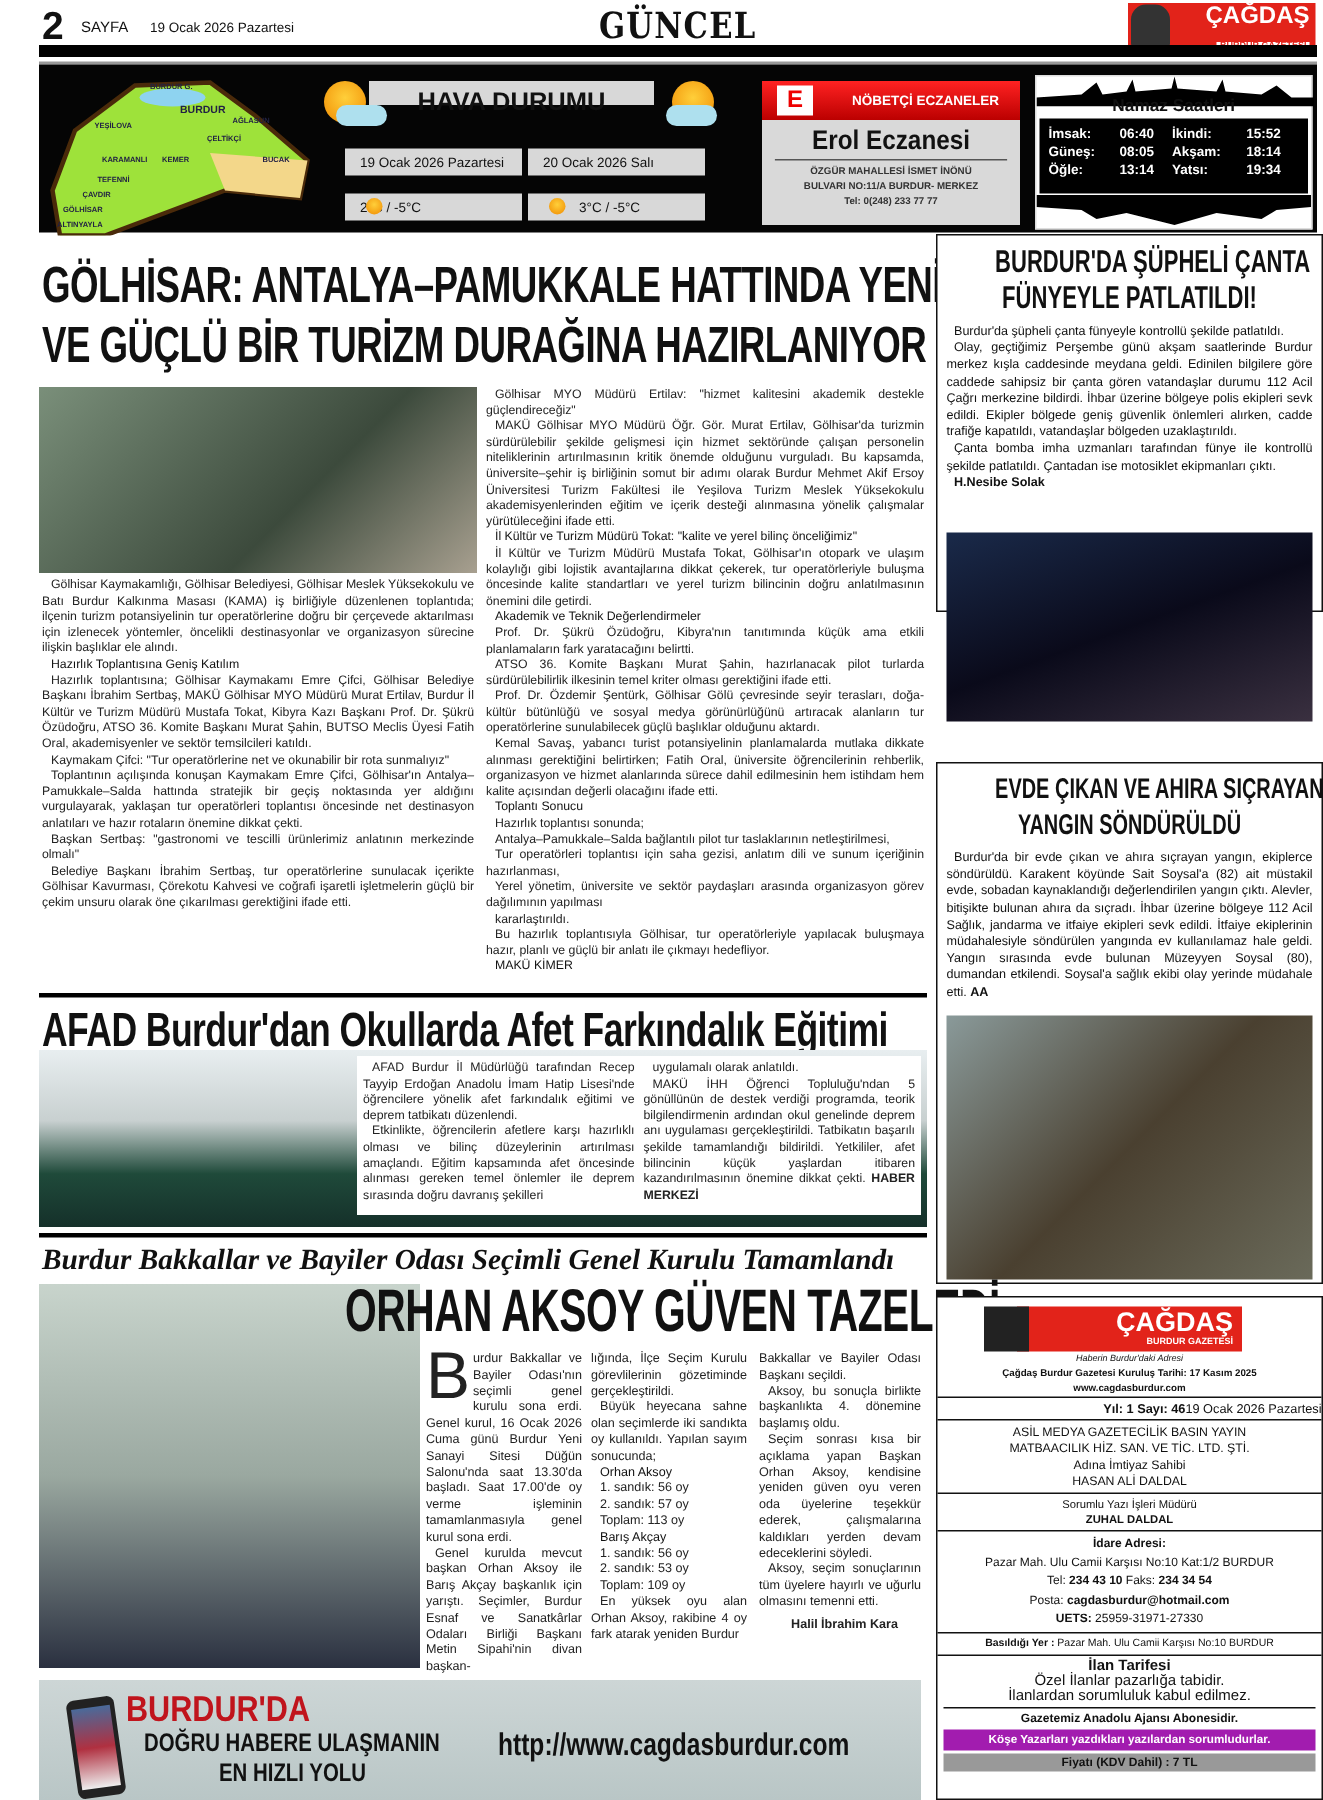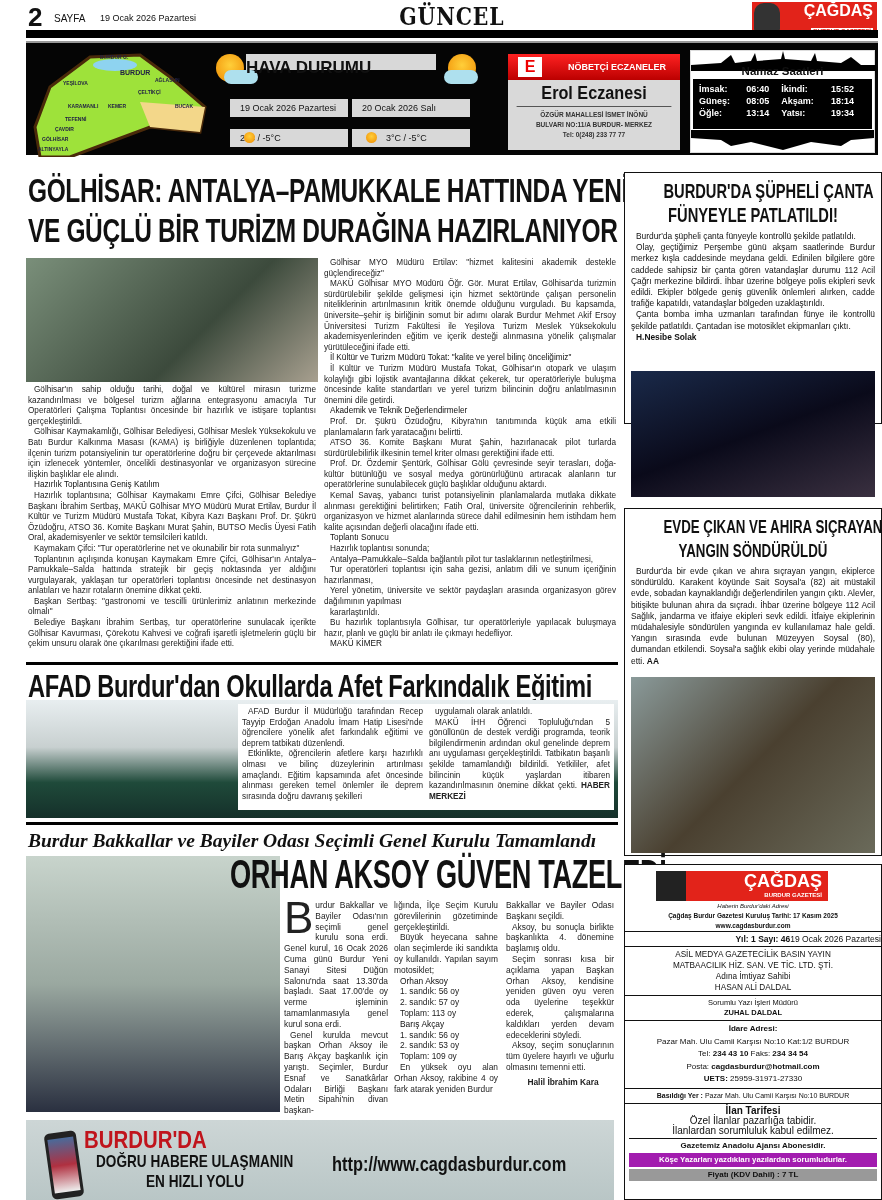--- a/index.html
+++ b/index.html
@@ -13,21 +13,21 @@
 #hdr-guncel{left:390px;top:2px;font-size:24px;font-family:"DejaVu Serif",serif;font-weight:bold;letter-spacing:1px;transform:scaleX(0.85)}
 #logo-top{left:752px;top:2px;width:125px;height:30px;background:#e2231a;color:#fff;text-align:right;padding-right:4px}
 #logo-top .l1{font-size:16px;font-weight:bold;line-height:17px}
 #logo-top .l2{font-size:6px;font-weight:bold;background:#fff;color:#e2231a;display:inline-block;padding:0 2px}
 #logo-top .sil{position:absolute;left:2px;top:1px;width:26px;height:28px;background:#333;border-radius:10px 10px 2px 2px}
 #hdr-bar{left:26px;top:30px;width:852px;height:8px;background:#000}
 #hdr-line{left:26px;top:41px;width:852px;height:2px;background:#999}
 
 #band{left:26px;top:43px;width:852px;height:112px;background:#050505}
 #map{left:30px;top:47px;width:185px;height:110px}
-.wx-title{left:218px;top:54px;width:230px;height:16px;background:#d8d8d8;font-size:17px;font-weight:bold;text-align:left;line-height:28px}
+.wx-title{left:218px;top:54px;width:230px;height:16px;background:#d8d8d8;font-size:17px;font-weight:bold;text-align:center;line-height:28px}
 .sun{width:28px;height:28px;border-radius:50%;background:radial-gradient(circle at 50% 40%,#ffcf3a,#f08a00);}
 .cloud{width:34px;height:14px;border-radius:8px;background:#aee0ee}
 .wx-box{height:18px;background:#d8d8d8;font-size:9px;line-height:18px;padding-left:10px}
 .pharm{left:508px;top:54px;width:172px;height:96px;background:#d9d9d9}
 .pharm-hd{height:26px;background:linear-gradient(#f22,#b00);color:#fff;font-size:9px;font-weight:bold;line-height:26px;padding-left:60px}
 .pharm-e{position:absolute;left:10px;top:3px;width:24px;height:20px;background:#fff;color:#e00;font-weight:bold;font-size:16px;text-align:center;line-height:20px}
 .pharm-name{font-size:18px;font-weight:bold;text-align:center;line-height:26px;border-bottom:1px solid #555;transform:scaleX(0.9)}
 .pharm-addr{font-size:6.5px;font-weight:bold;text-align:center;line-height:10px;color:#333}
 .prayer{left:690px;top:50px;width:185px;height:103px;background:#fff;border:1px solid #ddd}
 .prayer-title{position:absolute;top:14px;width:100%;text-align:center;font-size:11.5px;font-weight:bold}
@@ -141,21 +141,20 @@
   </div>
   <svg width="183" height="22" style="position:absolute;bottom:0;left:0">
       <path d="M0 0 L183 0 L183 8 L160 10 L150 16 L120 12 L92 20 L60 12 L40 16 L30 10 L0 8 Z" fill="#000"></path>
     </svg>
 </div>
 
 <div class="abs cond hl" style="left:28px;top:172px">GÖLHİSAR: ANTALYA–PAMUKKALE HATTINDA YENİ</div>
 <div class="abs cond hl" style="left:28px;top:212px">VE GÜÇLÜ BİR TURİZM DURAĞINA HAZIRLANIYOR</div>
 <div class="abs photo" style="left:26px;top:258px;width:292px;height:124px"></div>
 <div class="abs bodytxt" id="lead-col1" style="left:28px;top:385px;width:288px">
-    <p class="">Gölhisar'ın sahip olduğu tarihi, doğal ve kültürel mirasın turizme kazandırılması ve bölgesel turizm ağlarına entegrasyonu amacıyla Tur Operatörleri Çalışma Toplantısı öncesinde bir hazırlık ve istişare toplantısı gerçekleştirildi.</p>
     <p class="">Gölhisar Kaymakamlığı, Gölhisar Belediyesi, Gölhisar Meslek Yüksekokulu ve Batı Burdur Kalkınma Masası (KAMA) iş birliğiyle düzenlenen toplantıda; ilçenin turizm potansiyelinin tur operatörlerine doğru bir çerçevede aktarılması için izlenecek yöntemler, öncelikli destinasyonlar ve organizasyon sürecine ilişkin başlıklar ele alındı.</p>
     <p class="sub">Hazırlık Toplantısına Geniş Katılım</p>
     <p class="">Hazırlık toplantısına; Gölhisar Kaymakamı Emre Çifci, Gölhisar Belediye Başkanı İbrahim Sertbaş, MAKÜ Gölhisar MYO Müdürü Murat Ertilav, Burdur İl Kültür ve Turizm Müdürü Mustafa Tokat, Kibyra Kazı Başkanı Prof. Dr. Şükrü Özüdoğru, ATSO 36. Komite Başkanı Murat Şahin, BUTSO Meclis Üyesi Fatih Oral, akademisyenler ve sektör temsilcileri katıldı.</p>
     <p class="">Kaymakam Çifci: "Tur operatörlerine net ve okunabilir bir rota sunmalıyız"</p>
     <p class="">Toplantının açılışında konuşan Kaymakam Emre Çifci, Gölhisar'ın Antalya–Pamukkale–Salda hattında stratejik bir geçiş noktasında yer aldığını vurgulayarak, yaklaşan tur operatörleri toplantısı öncesinde net destinasyon anlatıları ve hazır rotaların önemine dikkat çekti.</p>
     <p class="">Başkan Sertbaş: "gastronomi ve tescilli ürünlerimiz anlatının merkezinde olmalı"</p>
     <p class="">Belediye Başkanı İbrahim Sertbaş, tur operatörlerine sunulacak içerikte Gölhisar Kavurması, Çörekotu Kahvesi ve coğrafi işaretli işletmelerin güçlü bir çekim unsuru olarak öne çıkarılması gerektiğini ifade etti.</p>
   </div>
 <div class="abs bodytxt" id="lead-col2" style="left:324px;top:258px;width:292px">
     <p class="">Gölhisar MYO Müdürü Ertilav: "hizmet kalitesini akademik destekle güçlendireceğiz"</p>
@@ -171,21 +170,21 @@
     <p class="">Hazırlık toplantısı sonunda;</p>
     <p class="">Antalya–Pamukkale–Salda bağlantılı pilot tur taslaklarının netleştirilmesi,</p>
     <p class="">Tur operatörleri toplantısı için saha gezisi, anlatım dili ve sunum içeriğinin hazırlanması,</p>
     <p class="">Yerel yönetim, üniversite ve sektör paydaşları arasında organizasyon görev dağılımının yapılması</p>
     <p class="">kararlaştırıldı.</p>
     <p class="">Bu hazırlık toplantısıyla Gölhisar, tur operatörleriyle yapılacak buluşmaya hazır, planlı ve güçlü bir anlatı ile çıkmayı hedefliyor.</p>
     <p class="sub">MAKÜ KİMER</p>
   </div>
 <div class="abs rule" style="left:26px;top:662px;width:592px;height:3px"></div>
 
-<div class="abs rbox" style="left:624px;top:172px;width:258px;height:252px">
+<div class="abs rbox" style="left:624px;top:156px;width:258px;height:252px">
   <div class="rhl" style="margin-top:6px">BURDUR'DA ŞÜPHELİ ÇANTA</div>
   <div class="rhl">FÜNYEYLE PATLATILDI!</div>
   <div class="rtxt" style="margin-top:4px">
     <p>Burdur'da şüpheli çanta fünyeyle kontrollü şekilde patlatıldı.</p>
     <p>Olay, geçtiğimiz Perşembe günü akşam saatlerinde Burdur merkez kışla caddesinde meydana geldi. Edinilen bilgilere göre caddede sahipsiz bir çanta gören vatandaşlar durumu 112 Acil Çağrı merkezine bildirdi. İhbar üzerine bölgeye polis ekipleri sevk edildi. Ekipler bölgede geniş güvenlik önlemleri alırken, cadde trafiğe kapatıldı, vatandaşlar bölgeden uzaklaştırıldı.</p>
     <p>Çanta bomba imha uzmanları tarafından fünye ile kontrollü şekilde patlatıldı. Çantadan ise motosiklet ekipmanları çıktı.</p>
     <p style="font-weight:bold">H.Nesibe Solak</p>
   </div>
   <div style="position:absolute;left:6px;right:6px;top:198px;height:126px;background:linear-gradient(160deg,#1a2a4a,#0a0a1a 50%,#3a3040)"></div>
 </div>
@@ -215,21 +214,21 @@
 
 <div class="abs" style="left:28px;top:830px;font-family:'Liberation Serif',serif;font-style:italic;font-weight:bold;font-size:19.5px;white-space:nowrap">Burdur Bakkallar ve Bayiler Odası Seçimli Genel Kurulu Tamamlandı</div>
 <div class="abs photo" style="left:26px;top:856px;width:254px;height:256px;background:linear-gradient(180deg,#c8d4cc,#9aa8a0 50%,#2a3040)"></div>
 <div class="abs cond hl" style="left:230px;top:856px;font-size:40px;transform:scaleX(0.68)">ORHAN AKSOY GÜVEN TAZELEDİ</div>
 <div class="abs bodytxt" style="left:284px;top:900px;width:104px;font-size:8.4px;line-height:10.8px">
   <p style="text-indent:0"><span style="float:left;font-size:44px;line-height:36px;margin-right:2px;font-family:'Liberation Sans',sans-serif">B</span><span>urdur Bakkallar ve Bayiler Odası'nın seçimli genel kurulu sona erdi. Genel kurul, 16 Ocak 2026 Cuma günü Burdur Yeni Sanayi Sitesi Düğün Salonu'nda saat 13.30'da başladı. Saat 17.00'de oy verme işleminin tamamlanmasıyla genel kurul sona erdi.</span></p>
   <p>Genel kurulda mevcut başkan Orhan Aksoy ile Barış Akçay başkanlık için yarıştı. Seçimler, Burdur Esnaf ve Sanatkârlar Odaları Birliği Başkanı Metin Sipahi'nin divan başkan-</p>
 </div>
 <div class="abs bodytxt" style="left:394px;top:900px;width:104px;font-size:8.4px;line-height:10.8px">
   <p style="text-indent:0">lığında, İlçe Seçim Kurulu görevlilerinin gözetiminde gerçekleştirildi.</p>
-  <p>Büyük heyecana sahne olan seçimlerde iki sandıkta oy kullanıldı. Yapılan sayım motosiklet;</p>
+  <p>Büyük heyecana sahne olan seçimlerde iki sandıkta oy kullanıldı. Yapılan sayım sonucunda;</p>
   <p class="sub">Orhan Aksoy</p>
   <p>1. sandık: 56 oy</p>
   <p>2. sandık: 57 oy</p>
   <p>Toplam: 113 oy</p>
   <p class="sub">Barış Akçay</p>
   <p>1. sandık: 56 oy</p>
   <p>2. sandık: 53 oy</p>
   <p>Toplam: 109 oy</p>
   <p>En yüksek oyu alan Orhan Aksoy, rakibine 4 oy fark atarak yeniden Burdur</p>
 </div>

